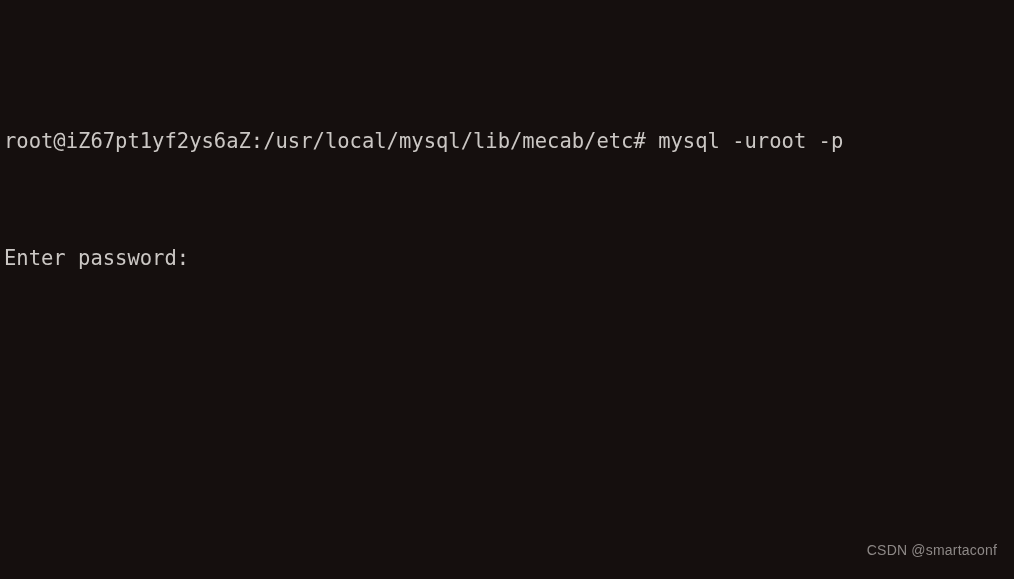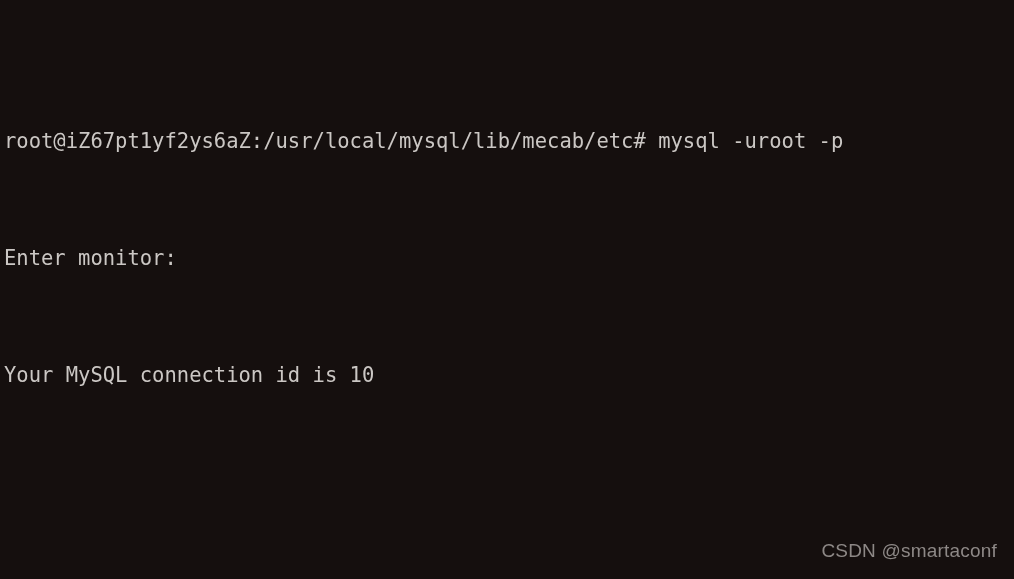--- a/index.html
+++ b/index.html
@@ -30,35 +30,34 @@
   .line {
     height: 39px;
     white-space: pre;
     letter-spacing: 0px;
   }
   #watermark {
     position: absolute;
     right: 17px;
     bottom: 9px;
     font-family: "Liberation Sans", "DejaVu Sans", sans-serif;
-    font-size: 19px;
+    font-size: 14px;
     color: #8d8886;
     letter-spacing: 0.2px;
     white-space: pre;
   }
 </style>
 </head>
 <body>
 
 <div id="terminal">
   <div id="screen">
 
     <div class="line">root@iZ67pt1yf2ys6aZ:/usr/local/mysql/lib/mecab/etc# mysql -uroot -p</div>
-    <div class="line">Enter monitor:</div>
-    <div class="line">Your MySQL connection id is 10</div>
+    <div class="line">Enter password:</div>
     
     
     
     
     
     
     
     
     
     

